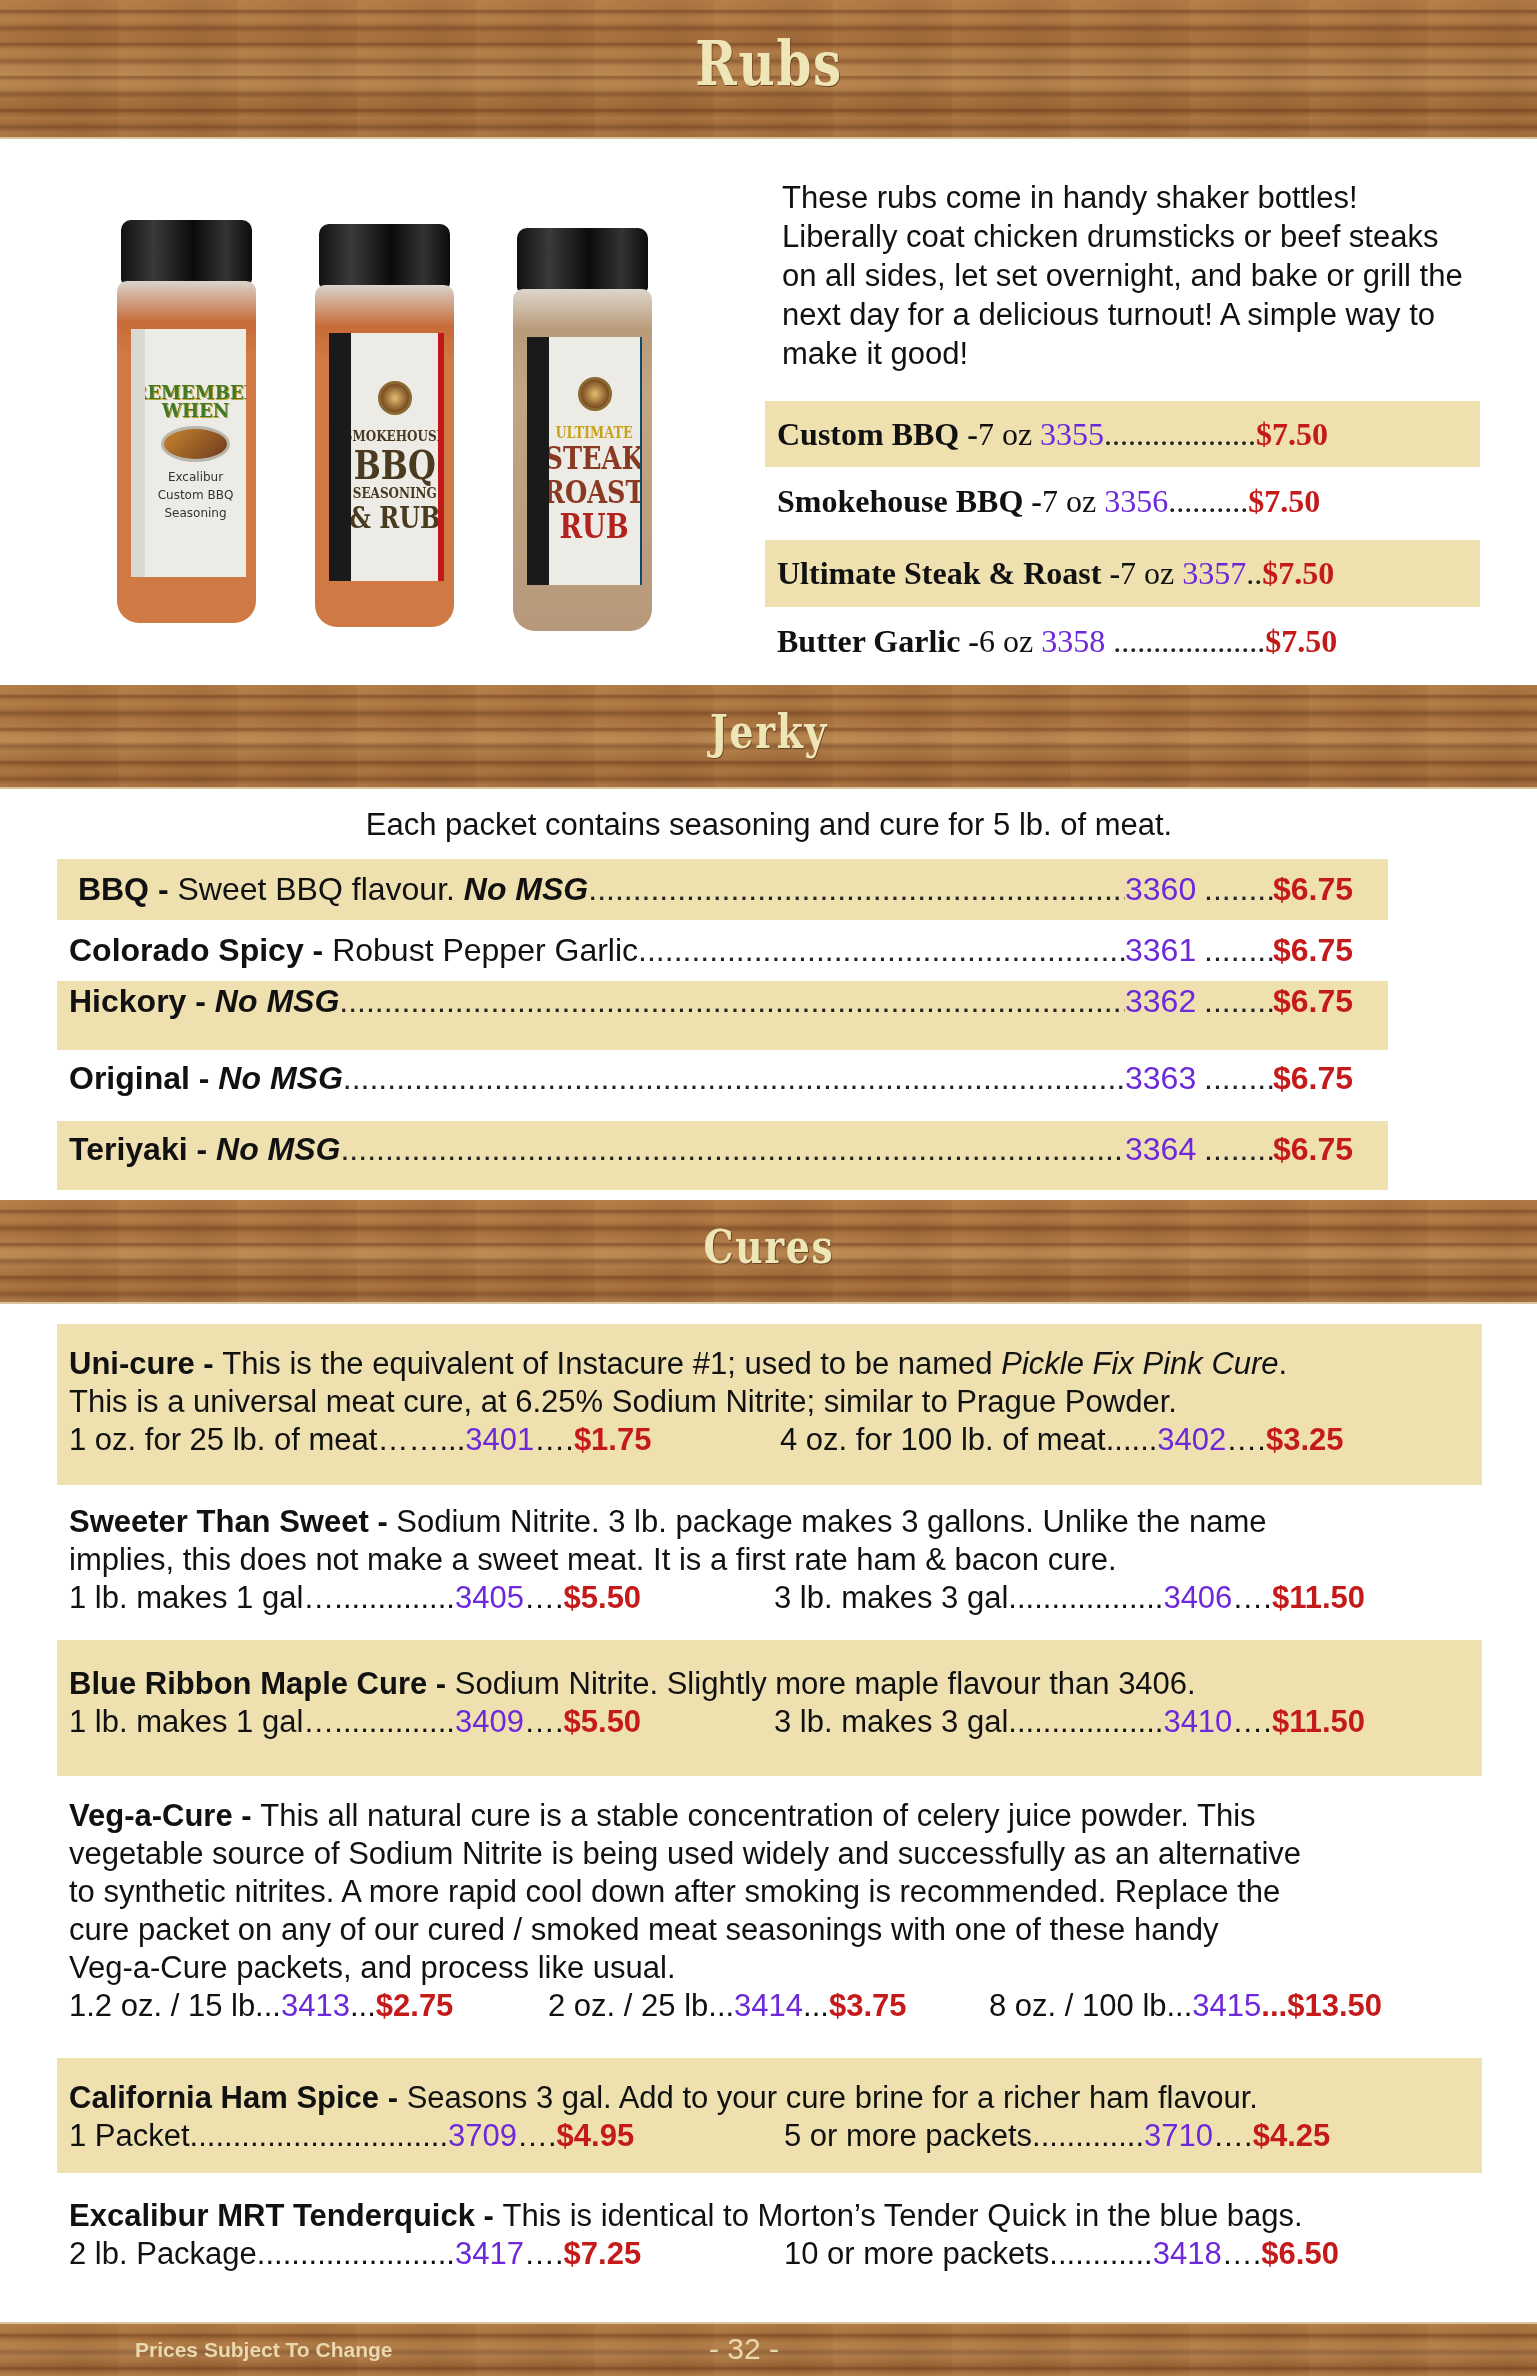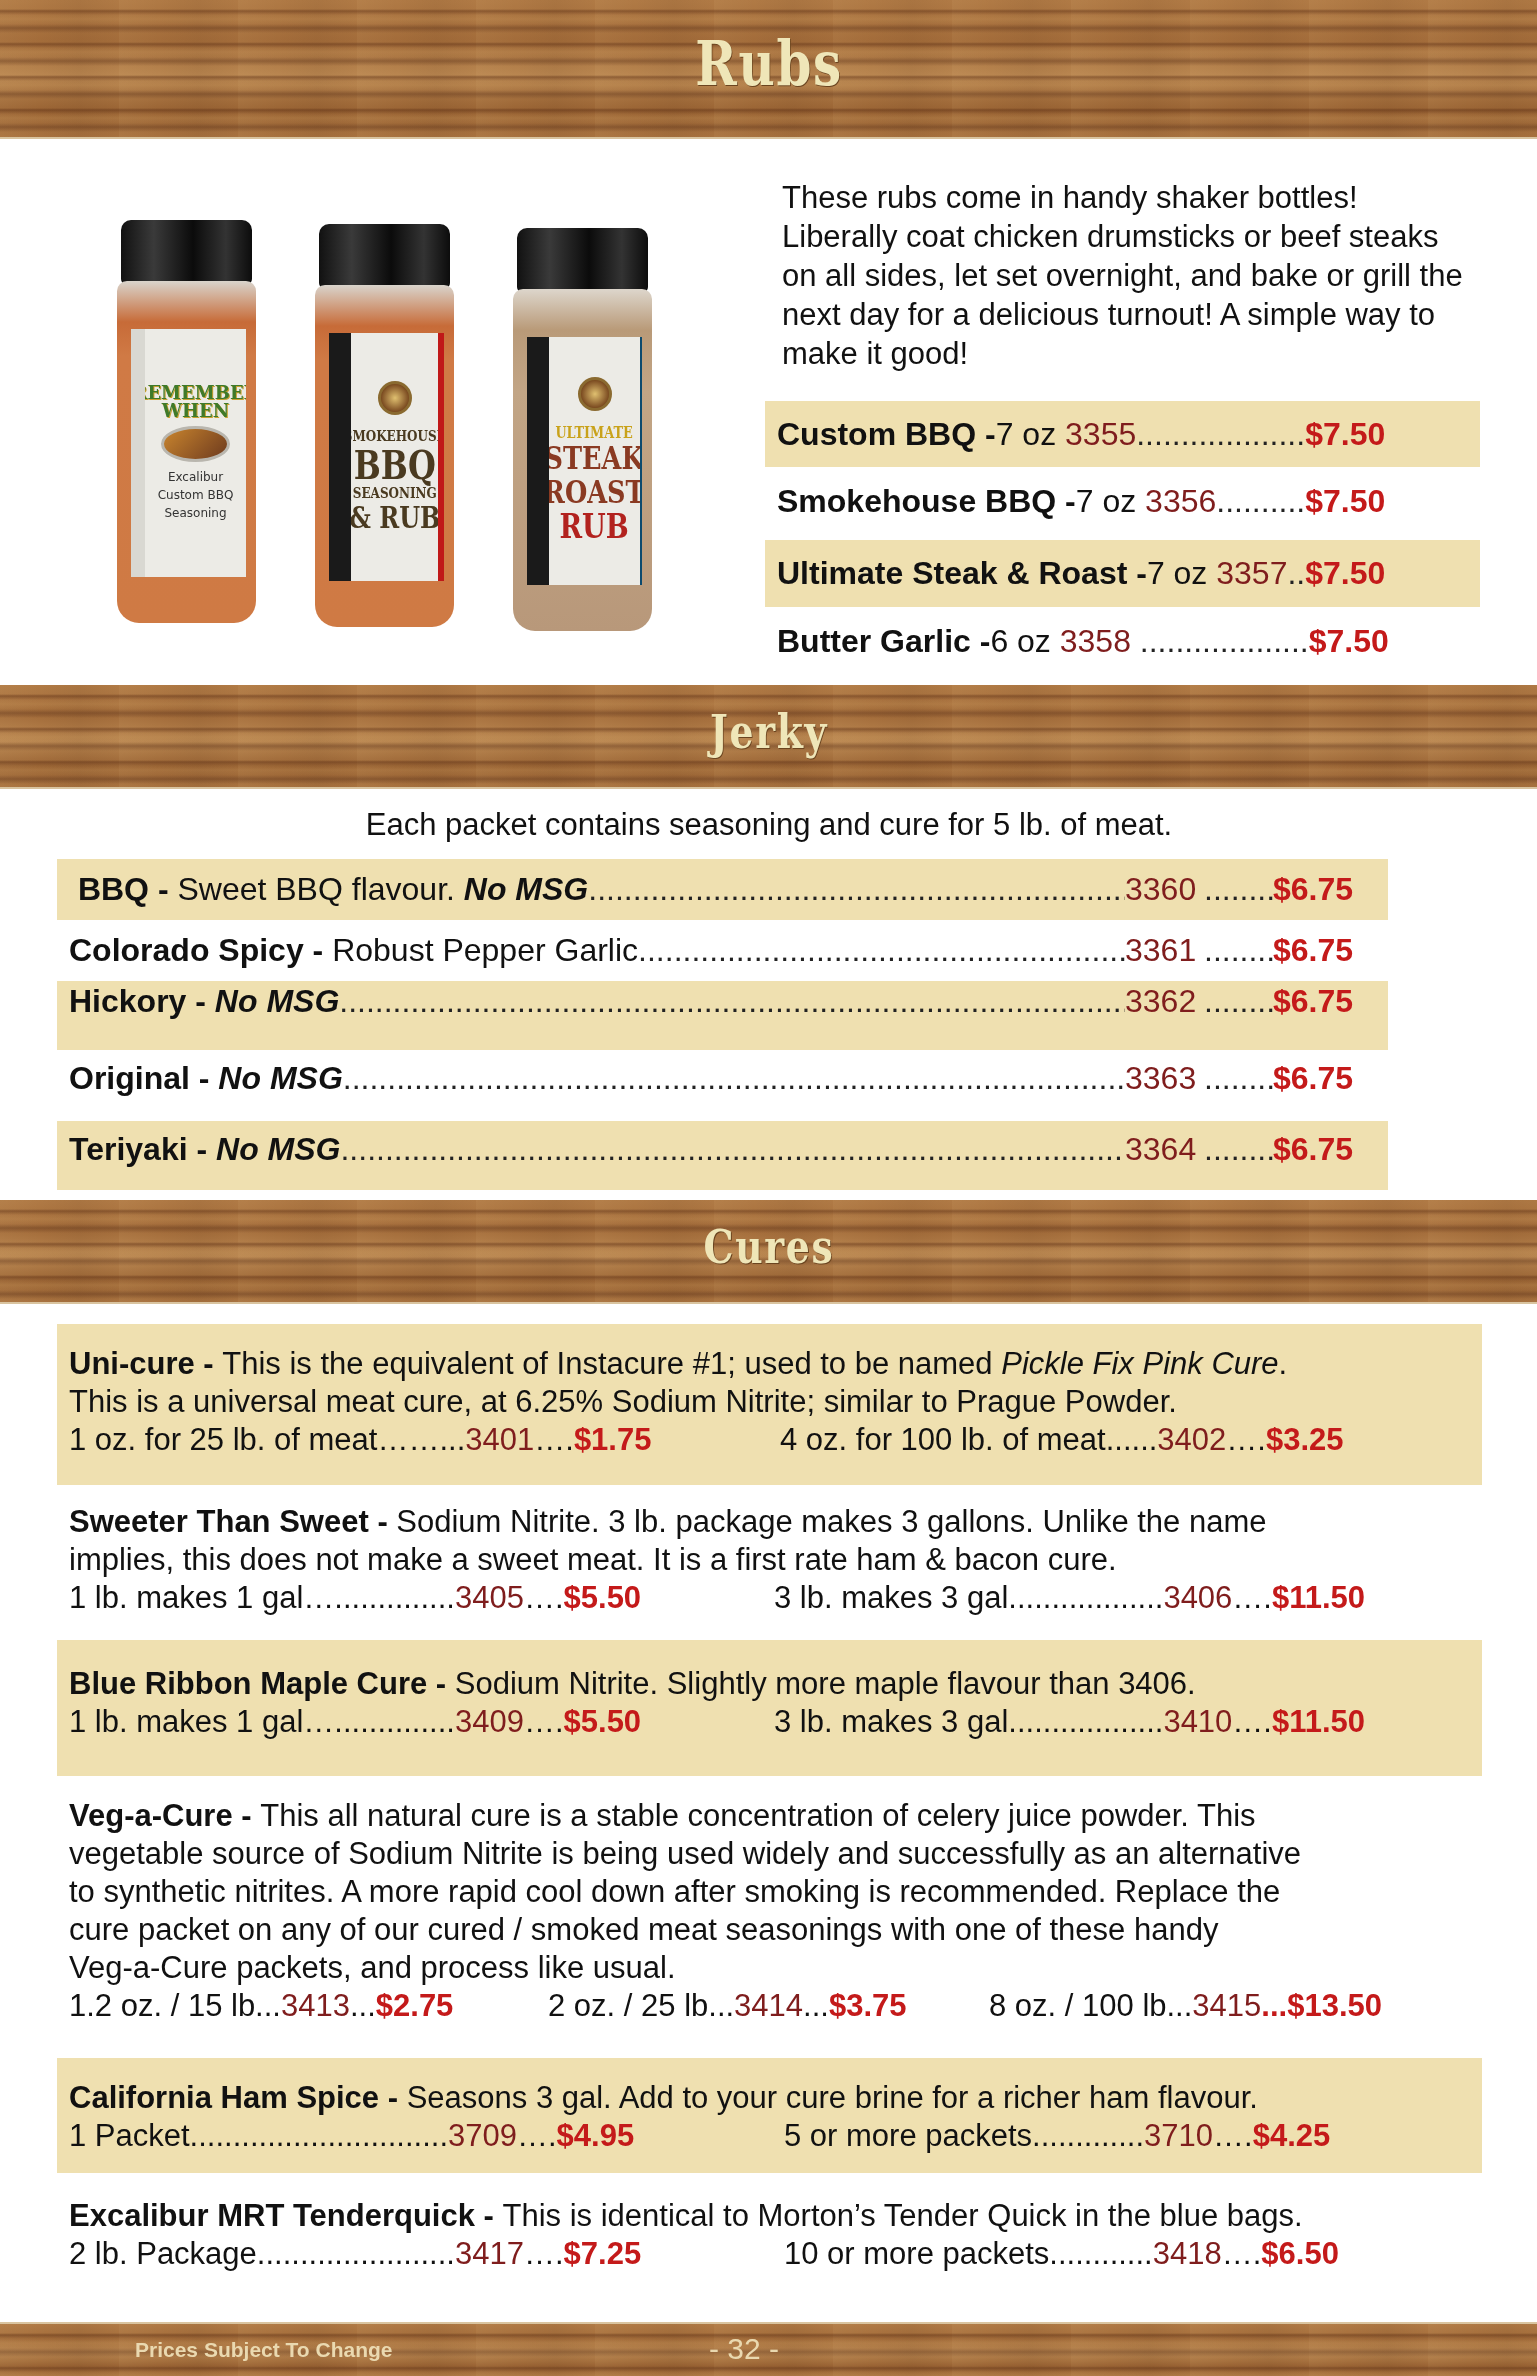--- a/index.html
+++ b/index.html
@@ -62,25 +62,25 @@
   .lbl-title .gold { color: #c9a21a; font-size: 16px; display: block; }
 
   .intro {
     position: absolute; left: 782px; top: 178px; width: 693px;
     font-size: 31px; line-height: 39px; color: #111;
   }
   .row { position: absolute; display: flex; align-items: center; white-space: nowrap; }
   .tan { background: #efe0b0; }
   .bold { font-weight: bold; }
   .ital { font-style: italic; }
-  .code { color: #7f1d1d; }
+  .code { color: #6d28d9; }
   .price { color: #c41a1a; font-weight: bold; }
   .dots { color: #222; }
 
-  .rubrow { left: 765px; width: 715px; padding-left: 12px; font-size: 32px; }
+  .rubrow { left: 765px; width: 715px; padding-left: 12px; font-size: 32px; font-family: Liberation Serif, serif; }
 
   .jerky-sub { position: absolute; left: 0; width: 1538px; top: 807px; text-align: center; font-size: 31px; }
   .jrow { left: 57px; width: 1331px; padding-left: 12px; font-size: 32px; }
   .jrow .left { width: 1056px; overflow: hidden; display: flex; }
   .jrow .left .fill { flex: 1; overflow: hidden; color: #222; letter-spacing: 0px; }
   .jrow .codecol { width: 79px; }
   .jrow .dots2 { width: 69px; overflow: hidden; }
 
   .cure { position: absolute; left: 57px; width: 1425px; padding: 0 12px; font-size: 31px; line-height: 38px; }
   .cure p { white-space: nowrap; }

